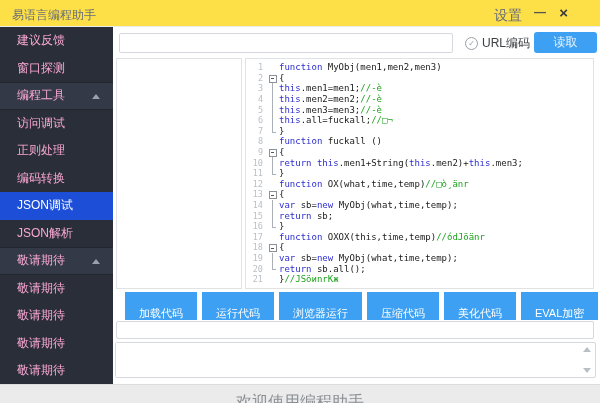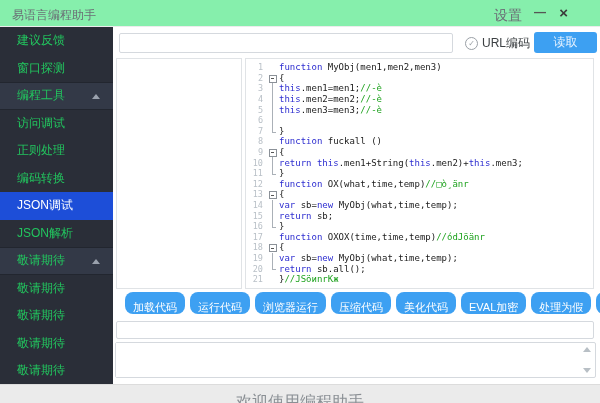--- a/index.html
+++ b/index.html
@@ -1,29 +1,29 @@
 <!DOCTYPE html>
 <html><head>
 <meta charset="utf-8">
 <style>
   * { margin:0; padding:0; box-sizing:border-box; }
   html,body { width:600px; height:403px; }
   body { font-family:"Liberation Sans","DejaVu Sans",sans-serif; background:#fff; overflow:hidden; }
   .window { position:relative; width:600px; height:403px; background:#fff; overflow:hidden; }
 
   
-  .titlebar { position:absolute; left:0; top:0; width:600px; height:27px; background:#86efac; border-bottom:1px solid #ececec; }
+  .titlebar { position:absolute; left:0; top:0; width:600px; height:27px; background:#fde047; border-bottom:1px solid #ececec; }
   .title { position:absolute; left:12px; top:7px; font-size:12px; color:#6b6f76; }
   .tb-settings { position:absolute; right:78px; top:7px; font-size:14px; color:#6b6f76; cursor:default; }
   .tb-min { position:absolute; right:54px; top:5px; font-size:12px; color:#555; font-weight:bold; }
   .tb-close { position:absolute; right:32px; top:4px; font-size:15px; color:#3c3c3c; font-weight:bold; }
 
   
   .sidebar { position:absolute; left:0; top:27px; width:113px; height:357px; background:#2a2e38; display:flex; flex-direction:column; overflow:hidden; }
-  .side-item { flex:0 0 27.5px; display:flex; align-items:center; padding-left:17px; padding-right:10px; font-size:12px; color:#22c55e; position:relative; cursor:default; }
+  .side-item { flex:0 0 27.5px; display:flex; align-items:center; padding-left:17px; padding-right:10px; font-size:12px; color:#f9a8d4; position:relative; cursor:default; }
   .side-item.group { background:#333947; border-top:1px solid #22262f; border-bottom:1px solid #22262f; }
   .side-item.selected { background:#1d4ed8; color:#fff; }
   .tri-up { position:absolute; right:13px; top:50%; margin-top:-2px; width:0; height:0; border-left:4px solid transparent; border-right:4px solid transparent; border-bottom:5px solid #9aa1ad; }
 
   
   .statusbar { position:absolute; left:0; top:384px; width:600px; height:35px; background:#ebebeb; border-top:1px solid #dcdcdc; display:flex; align-items:center; justify-content:center; font-size:16px; color:#8a8f94; }
 
   
   .main { position:absolute; left:113px; top:27px; width:487px; height:357px; background:#fff; }
   .url-input { position:absolute; left:6px; top:6px; width:334px; height:20px; border:1px solid #d5d9de; border-radius:2px; font-size:12px; padding:0 5px; outline:none; color:#333; }
@@ -43,21 +43,21 @@
   .gut.open::after { content:""; position:absolute; left:3px; top:5.5px; width:3px; height:1px; background:#555; }
   .gut.mid::before { content:""; position:absolute; left:4px; top:0; bottom:0; width:1px; background:#aab0b7; }
   .gut.end::before { content:""; position:absolute; left:4px; top:0; height:6px; width:1px; background:#aab0b7; }
   .gut.end::after { content:""; position:absolute; left:4px; top:6px; width:4px; height:1px; background:#aab0b7; }
   .cd .k { color:#2d2dd0; }
   .cd .p { color:#1a1a1a; }
   .cd .c { color:#1ea21e; }
 
   
   .actions { position:absolute; left:12px; top:265px; width:472px; height:22px; display:flex; gap:5px; }
-  .act { flex:1; height:22px; background:#3da0f2; border:none; border-radius:8px; color:#fff; font-size:11px; cursor:pointer; font-family:inherit; padding:8px; white-space:nowrap; }
+  .act { flex:1; height:16px; background:#3da0f2; border:none; border-radius:0; color:#fff; font-size:11px; cursor:pointer; font-family:inherit; padding:14px; white-space:nowrap; }
 
   .input2 { position:absolute; left:3px; top:294px; width:478px; height:18px; border:1px solid #d5d9de; border-radius:2px; font-size:11px; padding:0 4px; outline:none; color:#333; }
 
   .output-box { position:absolute; left:2px; top:315px; width:481px; height:36px; border:1px solid #d5d9de; border-radius:2px; background:#fff; }
   .ta { position:absolute; left:0; top:0; width:465px; height:34px; border:none; resize:none; outline:none; font-size:11px; padding:2px 4px; font-family:inherit; color:#333; }
   .sb-track { position:absolute; right:0; top:0; width:14px; height:34px; }
   .sb-up, .sb-down { position:absolute; right:4px; width:0; height:0; border-left:4px solid transparent; border-right:4px solid transparent; }
   .sb-up { top:4px; border-bottom:5px solid #b8bfc5; }
   .sb-down { bottom:4px; border-top:5px solid #b8bfc5; }
 </style>
@@ -129,32 +129,32 @@
     <button class="read-btn">读取</button>
 
     <div class="left-panel"></div>
 
     <div class="code-panel">
         <div class="cl"><span class="ln">1</span><span class="gut "></span><span class="cd"><span class="k">function </span><span class="p">MyObj(men1,men2,men3)</span></span></div>
         <div class="cl"><span class="ln">2</span><span class="gut open"></span><span class="cd"><span class="p">{</span></span></div>
         <div class="cl"><span class="ln">3</span><span class="gut mid"></span><span class="cd"><span class="k">this</span><span class="p">.men1=men1;</span><span class="c">//-è</span></span></div>
         <div class="cl"><span class="ln">4</span><span class="gut mid"></span><span class="cd"><span class="k">this</span><span class="p">.men2=men2;</span><span class="c">//-è</span></span></div>
         <div class="cl"><span class="ln">5</span><span class="gut mid"></span><span class="cd"><span class="k">this</span><span class="p">.men3=men3;</span><span class="c">//-è</span></span></div>
-        <div class="cl"><span class="ln">6</span><span class="gut mid"></span></div>
+        <div class="cl"><span class="ln">6</span><span class="gut mid"></span><span class="cd"><span class="k">this</span><span class="p">.all=fuckall;</span><span class="c">//□¬</span></span></div>
         <div class="cl"><span class="ln">7</span><span class="gut end"></span><span class="cd"><span class="p">}</span></span></div>
         <div class="cl"><span class="ln">8</span><span class="gut "></span><span class="cd"><span class="k">function </span><span class="p">fuckall ()</span></span></div>
         <div class="cl"><span class="ln">9</span><span class="gut open"></span><span class="cd"><span class="p">{</span></span></div>
         <div class="cl"><span class="ln">10</span><span class="gut mid"></span><span class="cd"><span class="k">return </span><span class="k">this</span><span class="p">.men1+String(</span><span class="k">this</span><span class="p">.men2)+</span><span class="k">this</span><span class="p">.men3;</span></span></div>
         <div class="cl"><span class="ln">11</span><span class="gut end"></span><span class="cd"><span class="p">}</span></span></div>
         <div class="cl"><span class="ln">12</span><span class="gut "></span><span class="cd"><span class="k">function </span><span class="p">OX(what,time,temp)</span><span class="c">//□ò¸änr</span></span></div>
         <div class="cl"><span class="ln">13</span><span class="gut open"></span><span class="cd"><span class="p">{</span></span></div>
         <div class="cl"><span class="ln">14</span><span class="gut mid"></span><span class="cd"><span class="k">var </span><span class="p">sb=</span><span class="k">new </span><span class="p">MyObj(what,time,temp);</span></span></div>
         <div class="cl"><span class="ln">15</span><span class="gut mid"></span><span class="cd"><span class="k">return </span><span class="p">sb;</span></span></div>
         <div class="cl"><span class="ln">16</span><span class="gut end"></span><span class="cd"><span class="p">}</span></span></div>
-        <div class="cl"><span class="ln">17</span><span class="gut "></span><span class="cd"><span class="k">function </span><span class="p">OXOX(time,time,temp)</span><span class="c">//ódJöänr</span></span></div>
+        <div class="cl"><span class="ln">17</span><span class="gut "></span><span class="cd"><span class="k">function </span><span class="p">OXOX(this,time,temp)</span><span class="c">//ódJöänr</span></span></div>
         <div class="cl"><span class="ln">18</span><span class="gut open"></span><span class="cd"><span class="p">{</span></span></div>
         <div class="cl"><span class="ln">19</span><span class="gut mid"></span><span class="cd"><span class="k">var </span><span class="p">sb=</span><span class="k">new </span><span class="p">MyObj(what,time,temp);</span></span></div>
         <div class="cl"><span class="ln">20</span><span class="gut end"></span><span class="cd"><span class="k">return </span><span class="p">sb.all();</span></span></div>
         <div class="cl"><span class="ln">21</span><span class="gut "></span><span class="cd"><span class="p">}</span><span class="c">//JSöиnrКж</span></span></div>
       </div>
 
     <div class="actions">
         <button class="act">加载代码</button>
         <button class="act">运行代码</button>
         <button class="act">浏览器运行</button>

